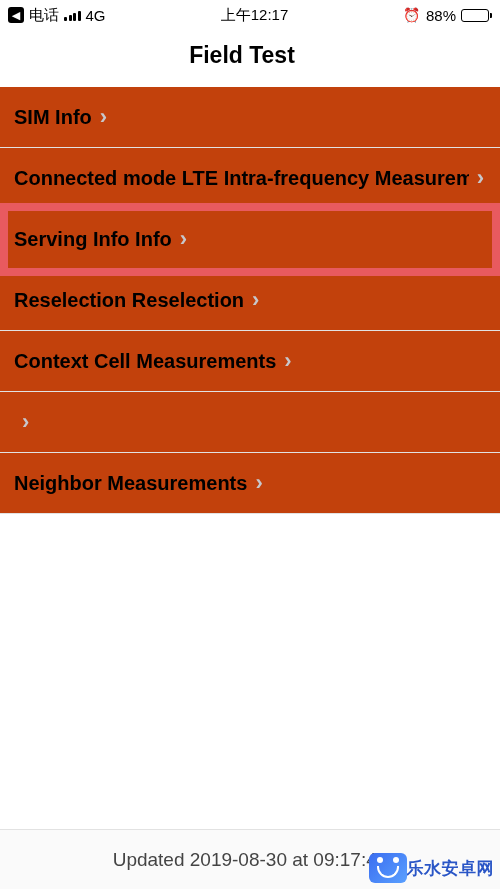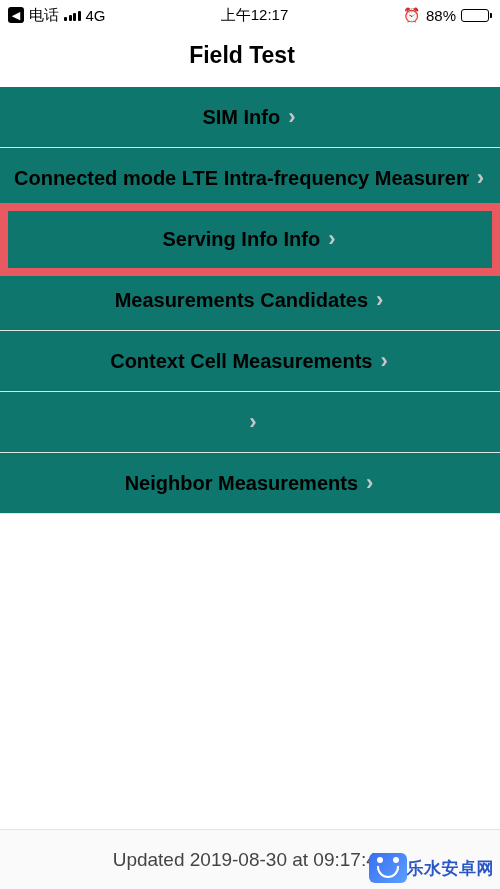--- a/index.html
+++ b/index.html
@@ -76,27 +76,27 @@
       text-align: center;
       font-size: 23px;
       font-weight: 700;
       padding: 12px 16px 18px 0;
     }
     .list { }
     .row {
       position: relative;
       display: flex;
       align-items: center;
-      justify-content: center;
+      justify-content: flex-start;
       padding: 17px 16px 17px 14px;
       border-bottom: 1px solid #e2e2e2;
       font-size: 20px;
       font-weight: 600;
       color: #000;
-      background: #0f766e;
+      background: #c2410c;
     }
     .row .label {
       white-space: nowrap;
       overflow: hidden;
     }
     .chevron {
       color: #c7c7cc;
       font-size: 22px;
       flex-shrink: 0;
       margin-left: 8px;
@@ -204,21 +204,21 @@
 
   <div class="highlight-wrap">
     <div class="row">
       <span class="label">Serving Info Info</span>
       <span class="chevron">›</span>
     </div>
     <div class="highlight-border"></div>
   </div>
 
   <div class="row">
-    <span class="label">Measurements Candidates</span>
+    <span class="label">Reselection Reselection</span>
     <span class="chevron">›</span>
   </div>
 
   <div class="row">
     <span class="label">Context Cell Measurements</span>
     <span class="chevron">›</span>
   </div>
 
   <div class="row">
     <span class="chevron">›</span>

